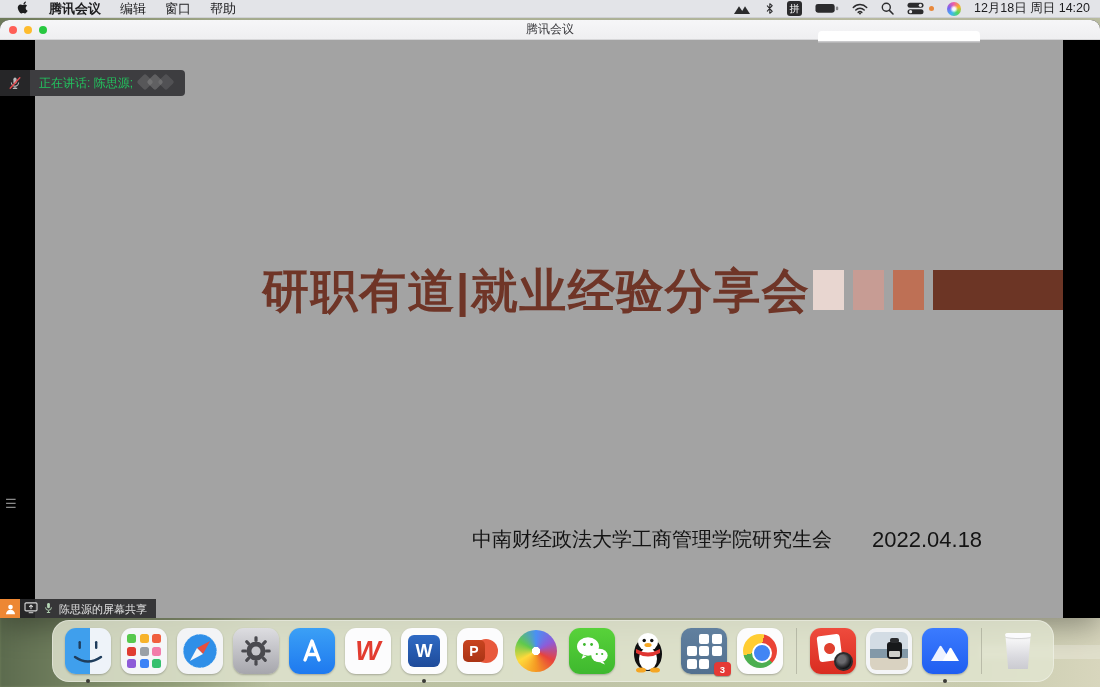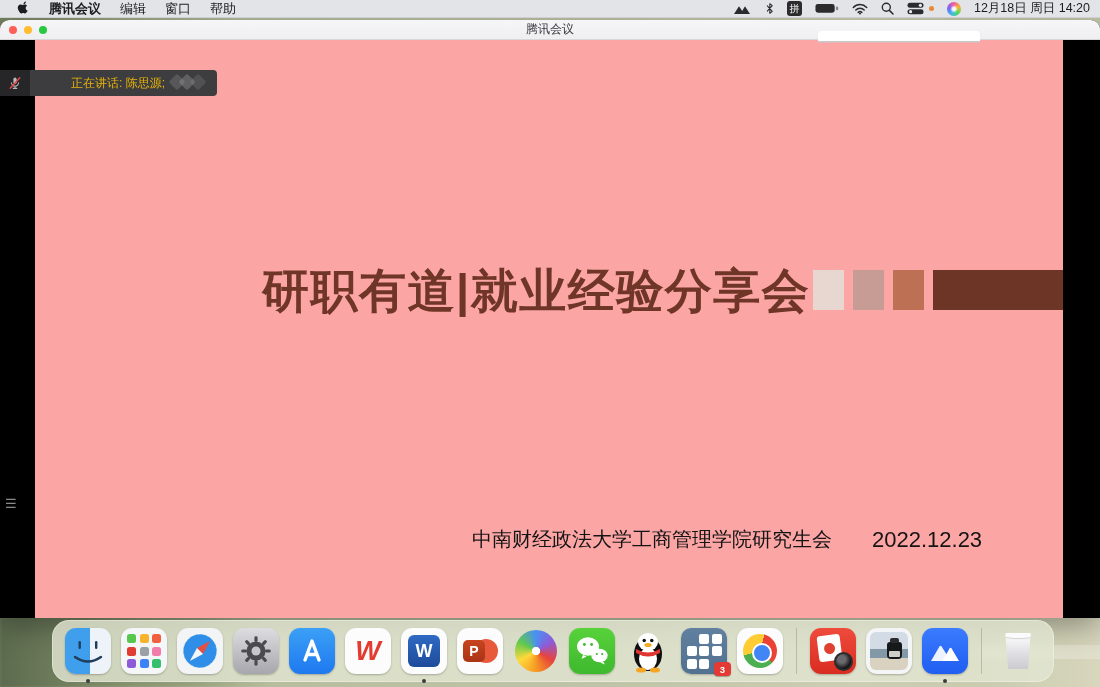--- a/index.html
+++ b/index.html
@@ -36,38 +36,38 @@
   .titlebar{position:absolute;left:0;top:0;width:100%;height:20px;border-radius:9px 9px 0 0;
             background:linear-gradient(#f6f6f8,#efeff1);border-bottom:1px solid #d7d7d9;
             display:flex;align-items:center;justify-content:center;}
   .traffic{position:absolute;left:9px;top:6px;display:flex;gap:7px;}
   .traffic i{width:8px;height:8px;border-radius:50%;display:block;}
   .tl-red{background:#ff5f57;} .tl-yellow{background:#febc2e;} .tl-green{background:#28c840;}
   .win-title{font-size:12px;color:#39393d;}
   .toolbar-frag{position:absolute;left:818px;top:11px;width:162px;height:10px;background:#fff;
                 border-radius:4px 4px 0 0;box-shadow:0 1.5px 0 #c9c9cb;z-index:5;}
   .content{position:absolute;left:0;top:20px;width:1100px;height:578px;background:#000;overflow:hidden;}
-  .slide{position:absolute;left:35px;top:0;width:1028px;height:578px;background:#fca5a5;overflow:hidden;}
+  .slide{position:absolute;left:35px;top:0;width:1028px;height:578px;background:#a3a3a3;overflow:hidden;}
 
   
   .slide-title{position:absolute;left:227px;top:220px;font-size:47px;font-weight:900;
                letter-spacing:1.5px;white-space:nowrap;}
   .sq{position:absolute;top:230px;height:40px;}
   .sq1{left:778px;width:31px;} .sq2{left:818px;width:31px;} .sq3{left:858px;width:31px;}
   .sqbar{left:898px;width:130px;}
   .slide-footer{position:absolute;left:437px;top:486px;display:flex;align-items:center;gap:40px;
                 color:#141414;white-space:nowrap;}
   .footer-org{font-size:20px;} .footer-date{font-size:22px;}
 
   
   .toast{position:absolute;left:0;top:30px;height:26px;display:flex;align-items:stretch;z-index:20;
          border-radius:0 4px 4px 0;overflow:hidden;}
   .toast-mic{width:30px;background:#262628;display:flex;align-items:center;justify-content:center;}
   .toast-body{background:#3d3d40;display:flex;align-items:center;padding:0 52px 0 9px;position:relative;}
-  .toast-text{font-size:12px;color:#eab308;white-space:nowrap;margin-left:32px;}
+  .toast-text{font-size:12px;color:#22c55e;white-space:nowrap;}
   .wm{position:absolute;top:6px;width:12px;height:12px;background:#9a9a9a;transform:rotate(45deg);border-radius:2px;}
   .wm1{right:34px;opacity:.28;} .wm2{right:24px;opacity:.38;} .wm3{right:13px;opacity:.22;}
 
   
   .rail-ico{position:absolute;left:5px;top:456px;color:#8a8a8a;font-size:13px;z-index:20;}
 
   
   .share{position:absolute;left:0;top:559px;height:20px;display:flex;align-items:stretch;z-index:20;}
   .share-person{width:20px;background:#ed8733;display:flex;align-items:center;justify-content:center;}
   .share-main{background:rgba(42,42,44,.9);display:flex;align-items:center;gap:5px;padding:0 9px 0 4px;}
@@ -225,21 +225,21 @@
     <div class="content">
 
       <div class="slide">
         <div class="slide-title" style="color: rgb(111, 53, 39);">研职有道|就业经验分享会</div>
         <div class="sq sq1" style="background: rgb(232, 214, 208);"></div>
         <div class="sq sq2" style="background: rgb(199, 156, 148);"></div>
         <div class="sq sq3" style="background: rgb(190, 112, 85);"></div>
         <div class="sq sqbar" style="background: rgb(108, 53, 37);"></div>
         <div class="slide-footer">
           <span class="footer-org">中南财经政法大学工商管理学院研究生会</span>
-          <span class="footer-date">2022.12.23</span>
+          <span class="footer-date">2022.04.18</span>
         </div>
       </div>
 
       <div class="toast">
         <div class="toast-mic">
           <svg viewBox="0 0 14 14" width="14" height="14">
               <rect x="5.4" y="1.6" width="3.2" height="6.2" rx="1.6" fill="#b9b9bb"></rect>
               <path d="M3.4 6.6 a3.6 3.6 0 0 0 7.2 0" fill="none" stroke="#b9b9bb" stroke-width="1.1"></path>
               <line x1="7" y1="10.4" x2="7" y2="12.2" stroke="#b9b9bb" stroke-width="1.1"></line>
               <line x1="4.8" y1="12.4" x2="9.2" y2="12.4" stroke="#b9b9bb" stroke-width="1.1"></line>
@@ -249,20 +249,46 @@
         <div class="toast-body">
           <span class="toast-text">正在讲话: 陈思源;</span>
           <i class="wm wm1"></i>
           <i class="wm wm2"></i>
           <i class="wm wm3"></i>
         </div>
       </div>
 
       <div class="rail-ico">☰</div>
 
+      <div class="share">
+        <div class="share-person">
+          <svg viewBox="0 0 14 14" width="13" height="13">
+              <circle cx="7" cy="4.4" r="2.5" fill="#fff"></circle>
+              <path d="M2.2 12 a4.8 4.8 0 0 1 9.6 0 Z" fill="#fff"></path>
+            </svg>
+        </div>
+        <div class="share-main">
+          <span>
+            <svg viewBox="0 0 15 13" width="14" height="12">
+                <rect x="1" y="1" width="13" height="8.6" rx="1.2" fill="none" stroke="#d9d9d9" stroke-width="1.2"></rect>
+                <path d="M7.5 7.4 V3.6 M5.8 5 L7.5 3.3 L9.2 5" fill="none" stroke="#d9d9d9" stroke-width="1.1" stroke-linecap="round" stroke-linejoin="round"></path>
+                <line x1="5" y1="11.6" x2="10" y2="11.6" stroke="#d9d9d9" stroke-width="1.1"></line>
+              </svg>
+          </span>
+          <span>
+            <svg viewBox="0 0 12 13" width="11" height="12">
+                <rect x="4.5" y="1" width="3" height="5.8" rx="1.5" fill="#b7d8b7"></rect>
+                <path d="M2.8 5.8 a3.2 3.2 0 0 0 6.4 0" fill="none" stroke="#b7d8b7" stroke-width="1"></path>
+                <line x1="6" y1="9.4" x2="6" y2="11" stroke="#b7d8b7" stroke-width="1"></line>
+                <line x1="4.2" y1="11.4" x2="7.8" y2="11.4" stroke="#b7d8b7" stroke-width="1"></line>
+              </svg>
+          </span>
+          <span class="share-text">陈思源的屏幕共享</span>
+        </div>
+      </div>
     </div>
 
     <div class="toolbar-frag"></div>
   </div>
 
   <div class="dock">
     <div class="dock-panel">
       <div class="dicon">
         <div class="tile t-finder">
           <svg viewBox="0 0 46 46" width="46" height="46" style="position:absolute;left:0;top:0">

